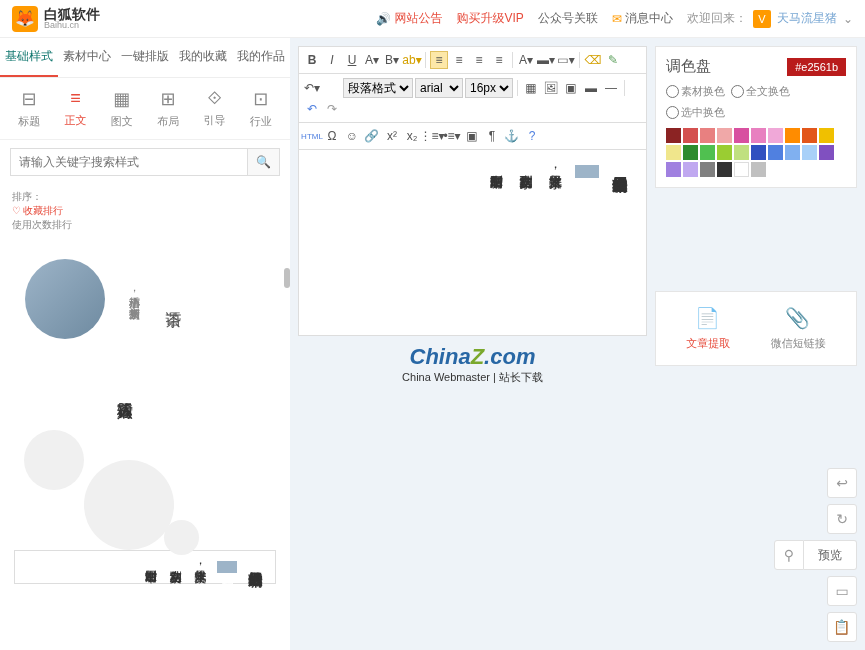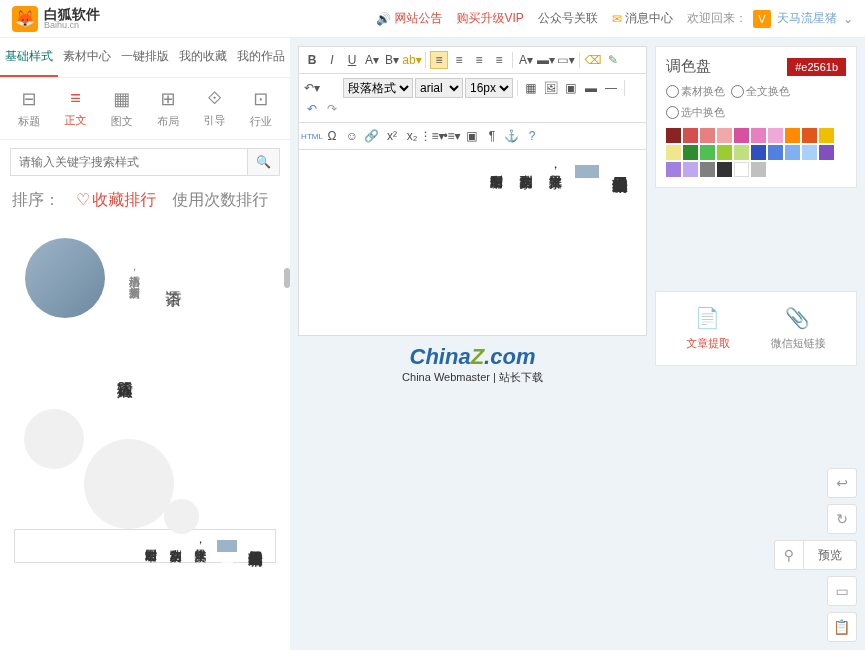--- a/index.html
+++ b/index.html
@@ -29,21 +29,21 @@
 .tab { flex: 1; text-align: center; padding: 10px 0; font-size: 12px; color: #666; cursor: pointer; }
 .tab.active { color: #0f766e; border-bottom: 2px solid #e74c3c; }
 .categories { display: flex; padding: 10px 8px; gap: 4px; border-bottom: 1px solid #f0f0f0; }
 .cat { flex: 1; text-align: center; cursor: pointer; color: #888; }
 .cat.active { color: #e74c3c; }
 .cat .ci { font-size: 18px; display: block; margin-bottom: 4px; }
 .cat .cl { font-size: 11px; }
 .search-bar { padding: 8px 10px; display: flex; gap: 0; }
 .search-bar input { flex: 1; border: 1px solid #ddd; padding: 6px 8px; font-size: 12px; outline: none; }
 .search-bar .btn { width: 32px; border: 1px solid #ddd; border-left: none; background: #f8f8f8; display: flex; align-items: center; justify-content: center; cursor: pointer; color: #999; }
-.sort-bar { padding: 6px 12px; display: flex; gap: 16px; font-size: 16px; color: #888; }
+.sort-bar { padding: 6px 12px; display: flex; gap: 0; font-size: 10px; color: #888; flex-direction: column; }
 .sort-bar .sort.active { color: #e74c3c; }
 .sort-bar .heart { margin-right: 2px; }
 .content-list { flex: 1; overflow-y: auto; padding: 10px 14px; }
 .scroll-thumb { position: absolute; right: 0; top: 230px; width: 6px; height: 20px; background: #c0c0c0; border-radius: 3px; }
 
 
 .card1 { display: flex; align-items: center; gap: 20px; padding: 10px; border: 1px solid transparent; }
 .card1 .circle { width: 80px; height: 80px; border-radius: 50%; background: linear-gradient(135deg,#9db4c8,#6e8aa0); overflow: hidden; }
 .card1 .vtext { writing-mode: vertical-rl; font-size: 11px; color: #888; line-height: 1.6; }
 .card1 .vtitle { writing-mode: vertical-rl; font-size: 16px; color: #555; }

